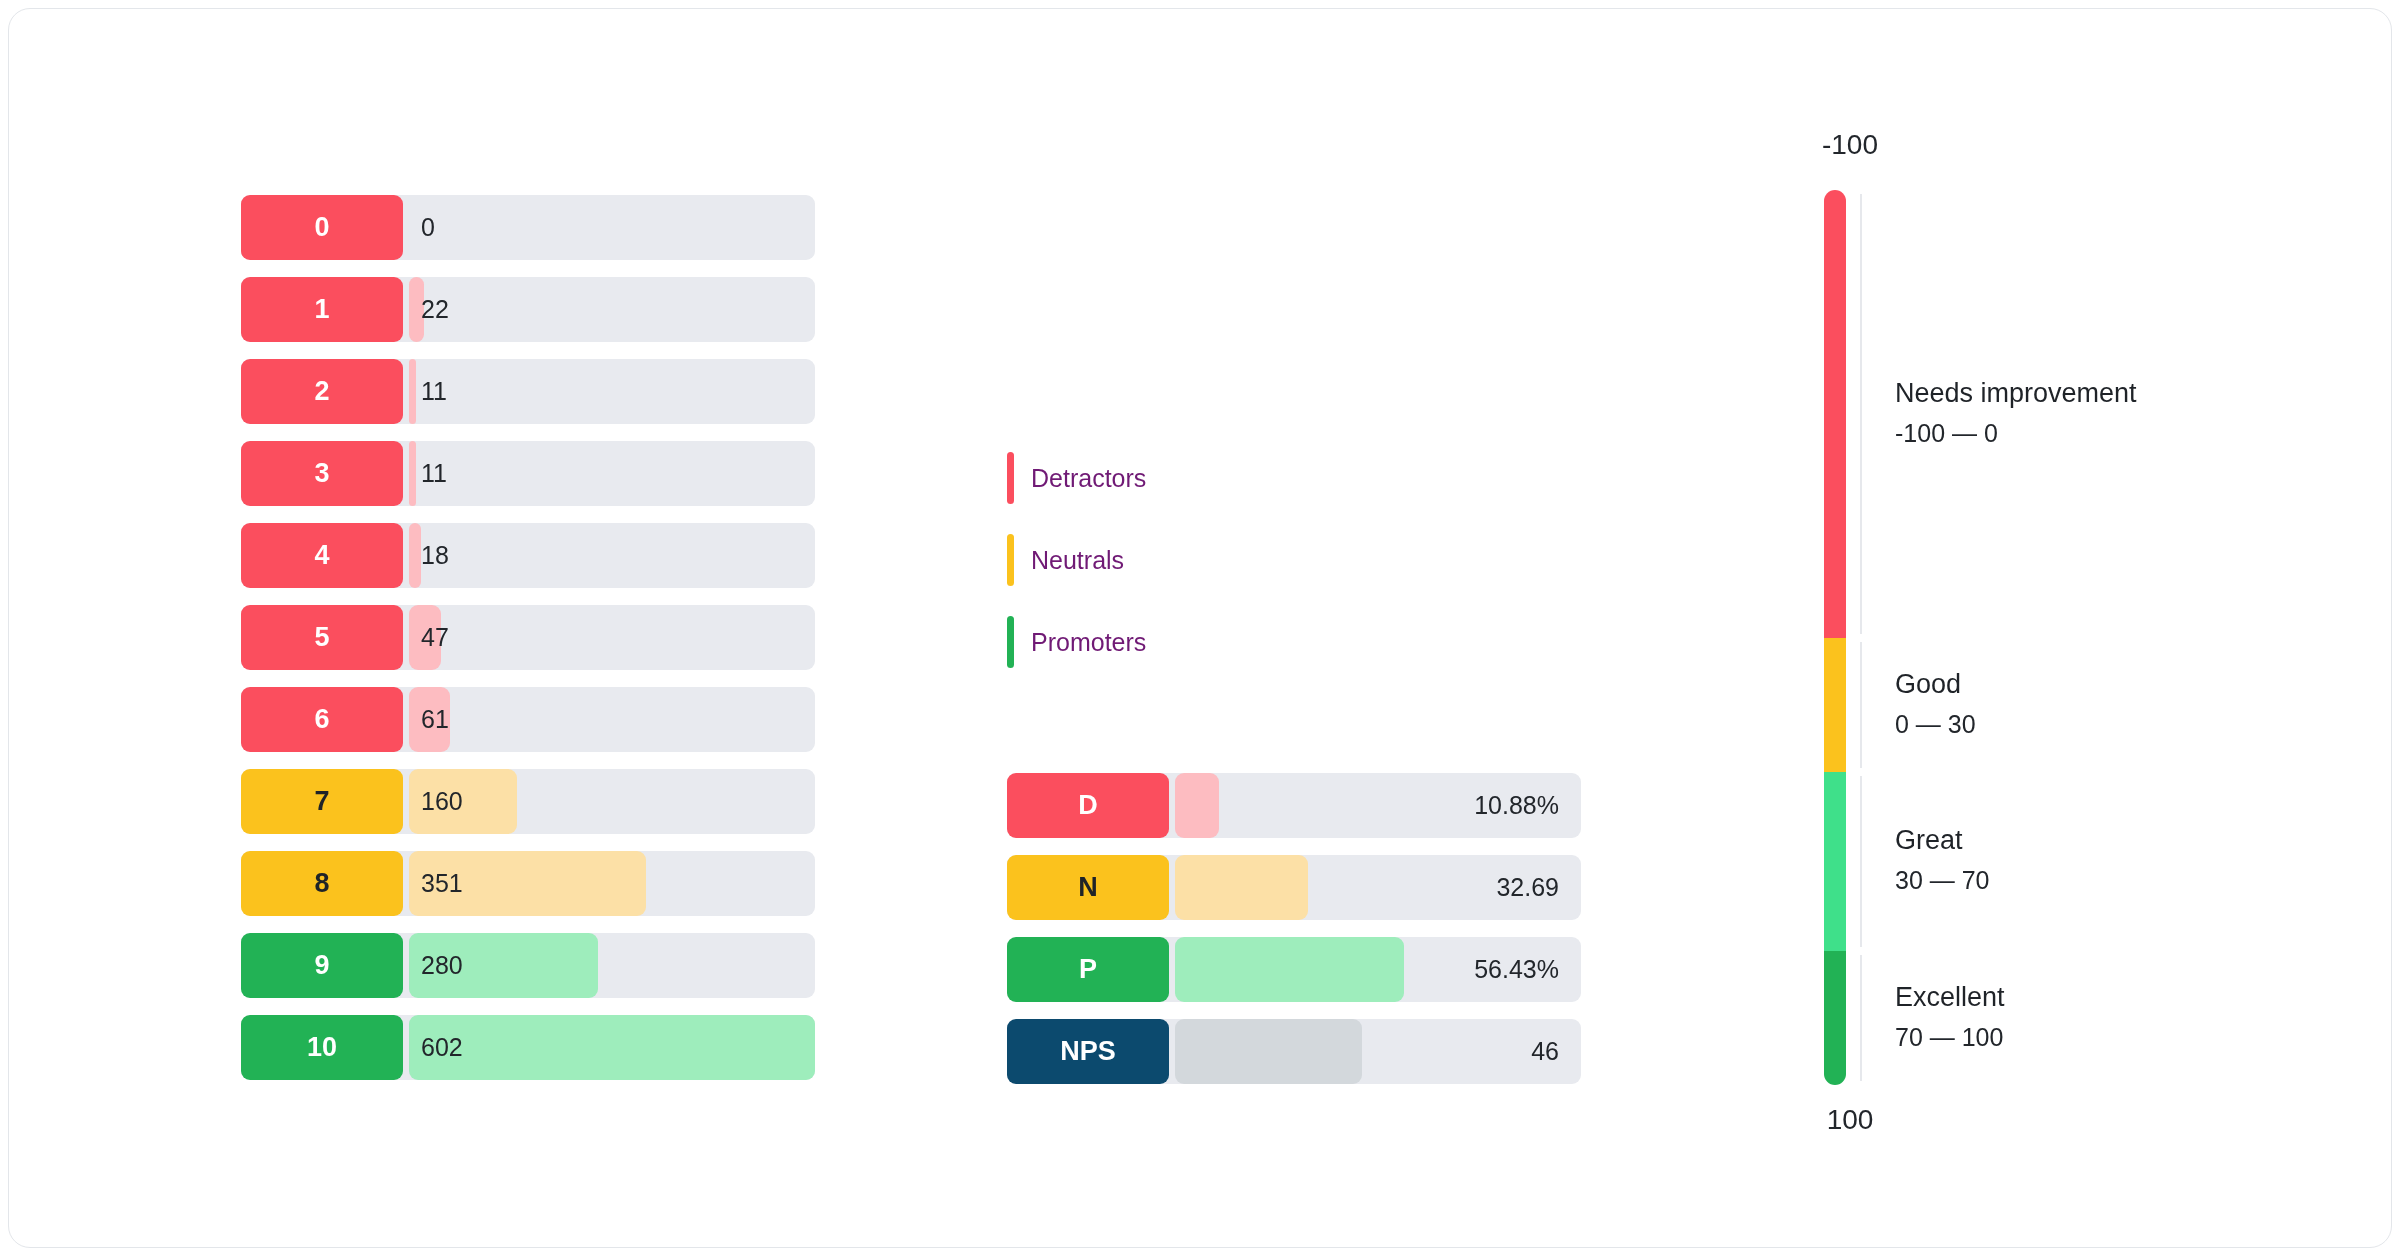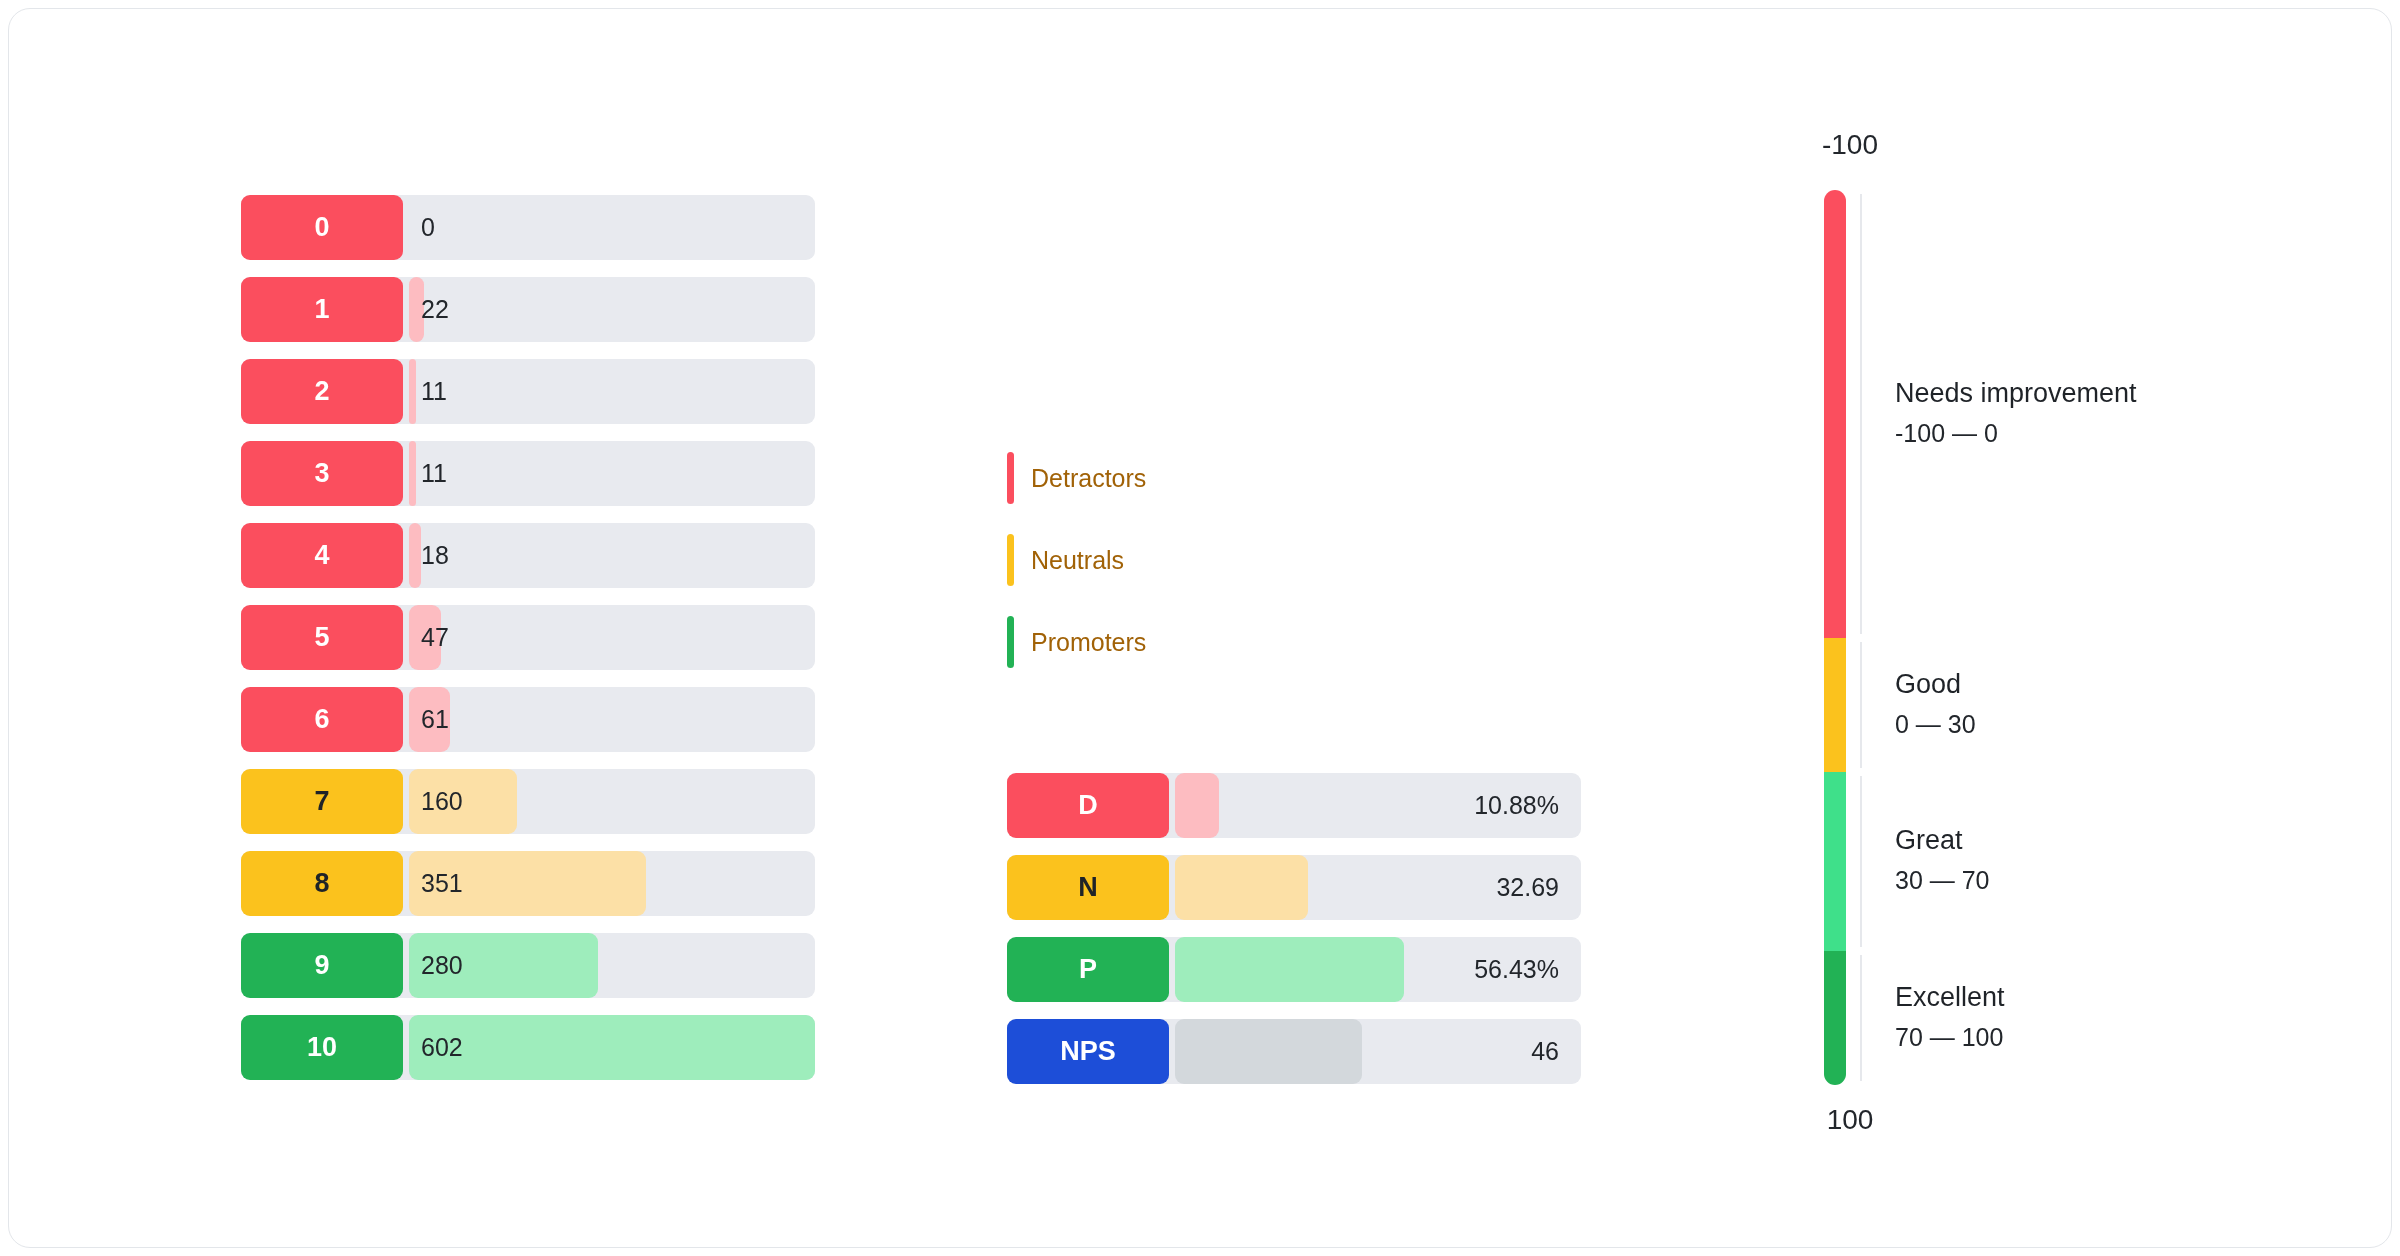--- a/index.html
+++ b/index.html
@@ -32,41 +32,41 @@
   .badge {
     position: absolute; left: 0; top: 0;
     width: 162px; height: 65px;
     border-radius: 9px;
     display: flex; align-items: center; justify-content: center;
     font-size: 27px; font-weight: bold;
   }
   .badge.red    { background: #fb4e5e; color: #ffffff; }
   .badge.yellow { background: #fbc21d; color: #1f2328; }
   .badge.green  { background: #22b255; color: #ffffff; }
-  .badge.slate  { background: #1d4ed8; color: #ffffff; }
+  .badge.slate  { background: #0c4a6e; color: #ffffff; }
   .fill.red     { background: #fdbcc1; }
   .fill.yellow  { background: #fce0a6; }
   .fill.green   { background: #9eedbc; }
   .fill.gray    { background: #d3d8dc; }
   .row-value {
     position: absolute; left: 180px; top: 0; height: 65px;
     display: flex; align-items: center;
     font-size: 25px; color: #22262b;
   }
 
   
   #legend { position: absolute; left: 998px; top: 443px; }
   .legend-item {
     position: relative; height: 52px; margin-bottom: 30px;
     display: flex; align-items: center;
   }
   .legend-swatch {
     width: 7px; height: 52px; border-radius: 4px; margin-right: 17px;
   }
-  .legend-label { font-size: 25px; color: #a16207; }
+  .legend-label { font-size: 25px; color: #701a75; }
 
   
   #summary { position: absolute; left: 998px; top: 764px; width: 574px; }
   .sum-row { position: relative; height: 65px; margin-bottom: 17px; }
   .sum-value {
     position: absolute; right: 22px; top: 0; height: 65px;
     display: flex; align-items: center;
     font-size: 25px; color: #22262b;
   }
 

